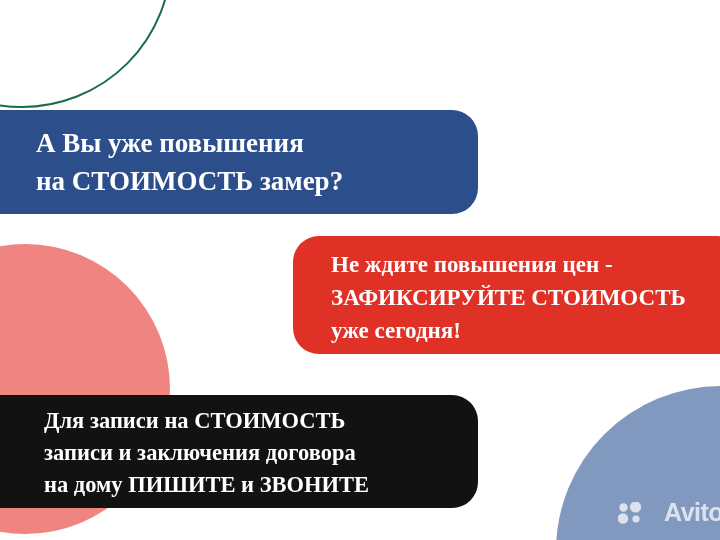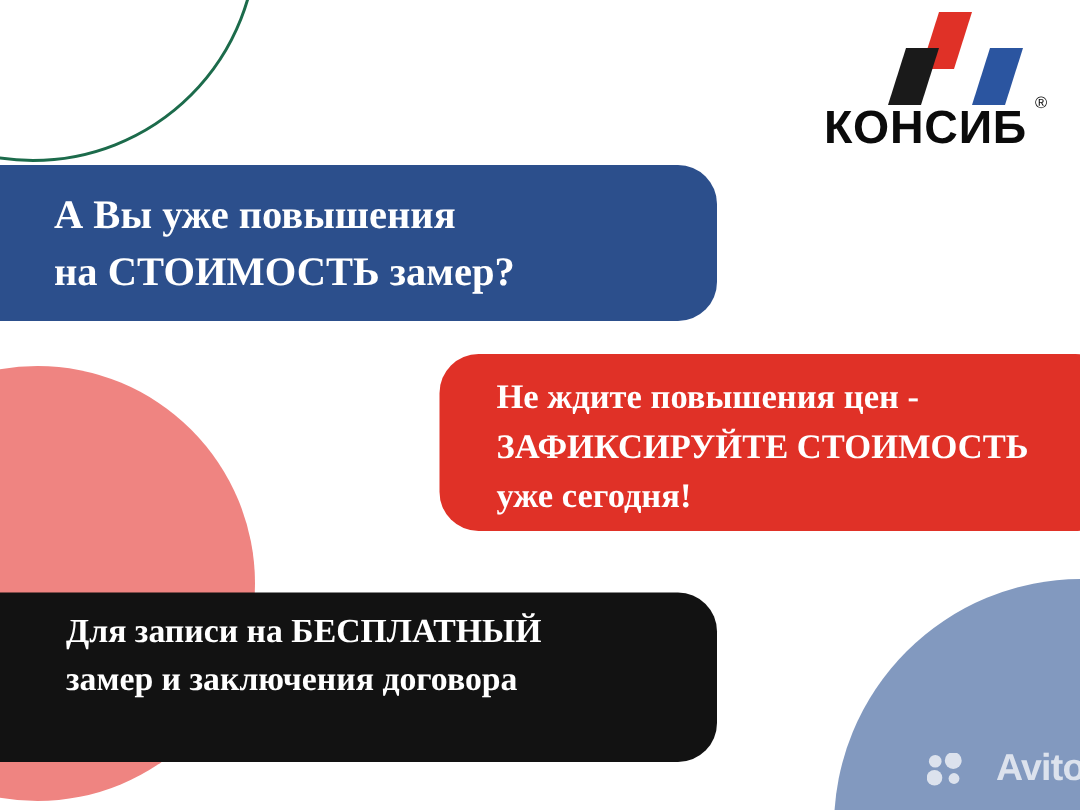--- a/index.html
+++ b/index.html
@@ -156,44 +156,36 @@
 </style>
 </head>
 <body>
 
 <div id="canvas">
 
   <div class="shape" id="green-ring"></div>
   <div class="shape" id="salmon-circle"></div>
   <div class="shape" id="blue-circle"></div>
 
-  <div id="logo">
-    <svg id="logo-mark" viewBox="0 0 96 62">
-      <polygon points="34,0 56,0 44,38 22,38" fill="#E03127"></polygon>
-      <polygon points="12,24 34,24 22,62 0,62" fill="#1A1A1A"></polygon>
-      <polygon points="68,24 90,24 78,62 56,62" fill="#2B55A0"></polygon>
-    </svg>
-    <div id="logo-wordmark">КОНСИБ</div>
-    <div id="logo-reg">®</div>
-  </div>
 
   <div class="banner" id="banner-blue">
     <div class="banner-line">А Вы уже повышения</div>
     <div class="banner-line">на СТОИМОСТЬ замер?</div>
   </div>
 
   <div class="banner" id="banner-red">
     <div class="banner-line">Не ждите повышения цен -</div>
     <div class="banner-line">ЗАФИКСИРУЙТЕ СТОИМОСТЬ</div>
     <div class="banner-line">уже сегодня!</div>
   </div>
 
   <div class="banner" id="banner-black">
-    <div class="banner-line">Для записи на БЕСПЛАТНЫЙ</div>
-    <div class="banner-line">замер и заключения договора</div>
+    <div class="banner-line">Для записи на СТОИМОСТЬ</div>
+    <div class="banner-line">записи и заключения договора</div>
+    <div class="banner-line">на дому ПИШИТЕ и ЗВОНИТЕ</div>
   </div>
 
   <div id="avito-watermark">
     <svg id="avito-dots" width="26" height="22" viewBox="0 0 26 22">
       <circle cx="5.5" cy="5.5" r="4.2" fill="#FFFFFF"></circle>
       <circle cx="17.5" cy="5" r="5.6" fill="#FFFFFF"></circle>
       <circle cx="5" cy="16.5" r="5.2" fill="#FFFFFF"></circle>
       <circle cx="18" cy="17" r="3.6" fill="#FFFFFF"></circle>
     </svg>
     <span id="avito-text">Avito</span>

